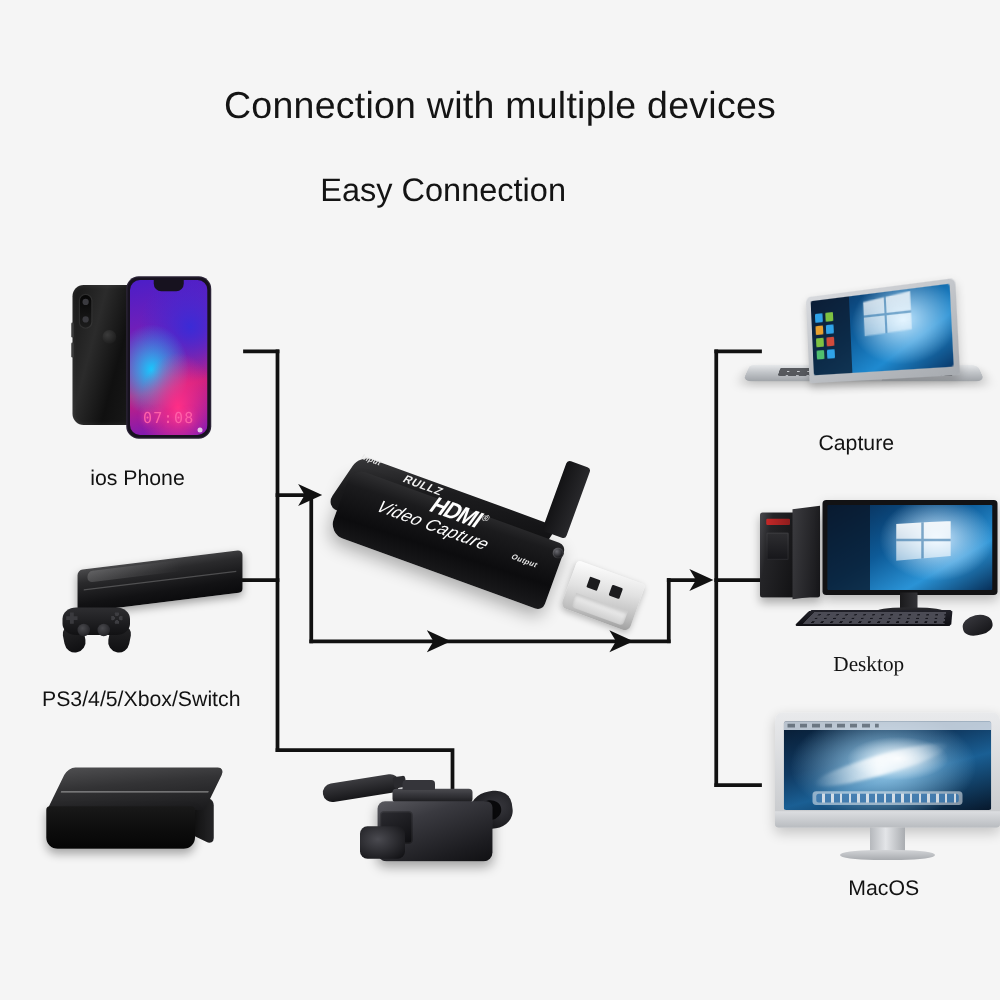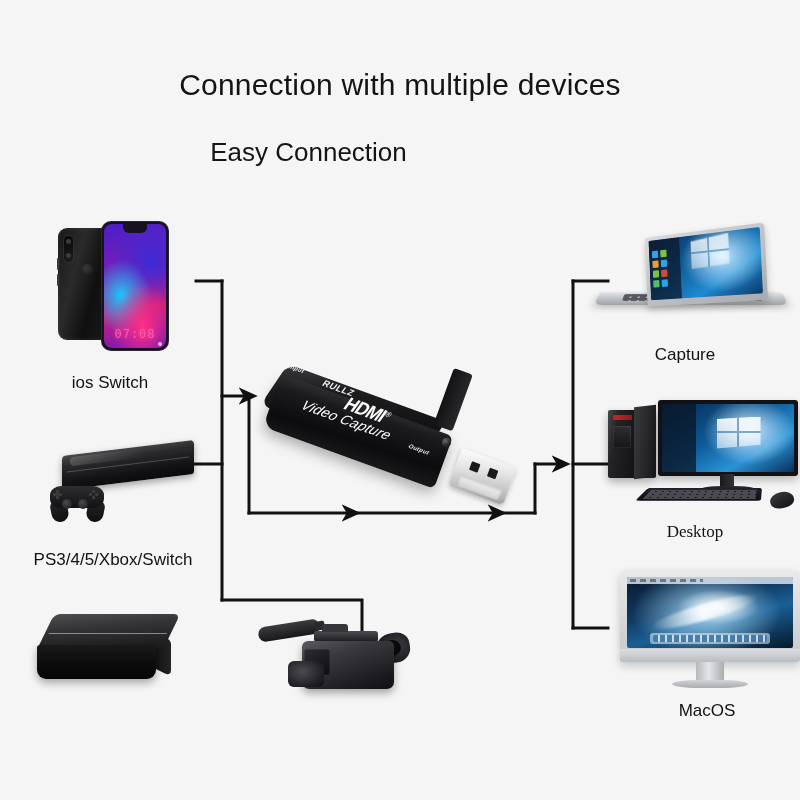--- a/index.html
+++ b/index.html
@@ -20,20 +20,21 @@
     position: absolute; left: 0; top: 68px; width: 800px;
     text-align: center;
     font-size: 30px; font-weight: 400; letter-spacing: .2px;
     color: #141414;
   }
   .heading-sub {
     position: absolute; left: 0; top: 137px; width: 641px;
     text-align: center;
     font-size: 26px; font-weight: 400;
     color: #141414;
+    padding-left: 46px;
   }
   .heading-sub span { position: relative; left: -12px; }
 
   
   .caption {
     position: absolute;
     font-size: 17px; font-weight: 400;
     color: #121212;
     white-space: nowrap;
     text-align: center;
@@ -568,21 +569,21 @@
       <div class="rail" style="top:30px"></div>
       <div class="rail" style="top:46px"></div>
     </div>
     <div class="phone-front">
       <div class="scr"></div>
       <div class="notch"></div>
       <div class="clock">07:08</div>
       <div class="statusdot"></div>
     </div>
   </div>
-  <div class="caption" style="left:0; top:373px; width:220px;">ios Switch</div>
+  <div class="caption" style="left:0; top:373px; width:220px;">ios Phone</div>
 
   <div class="dev" style="left:36px; top:440px; width:170px; height:92px;">
     <div class="ps3-body">
       <div class="ps3-gloss"></div>
     </div>
     <div class="pad">
       <div class="grip l"></div>
       <div class="grip r"></div>
       <div class="pbody"></div>
       <div class="dpad"></div>

